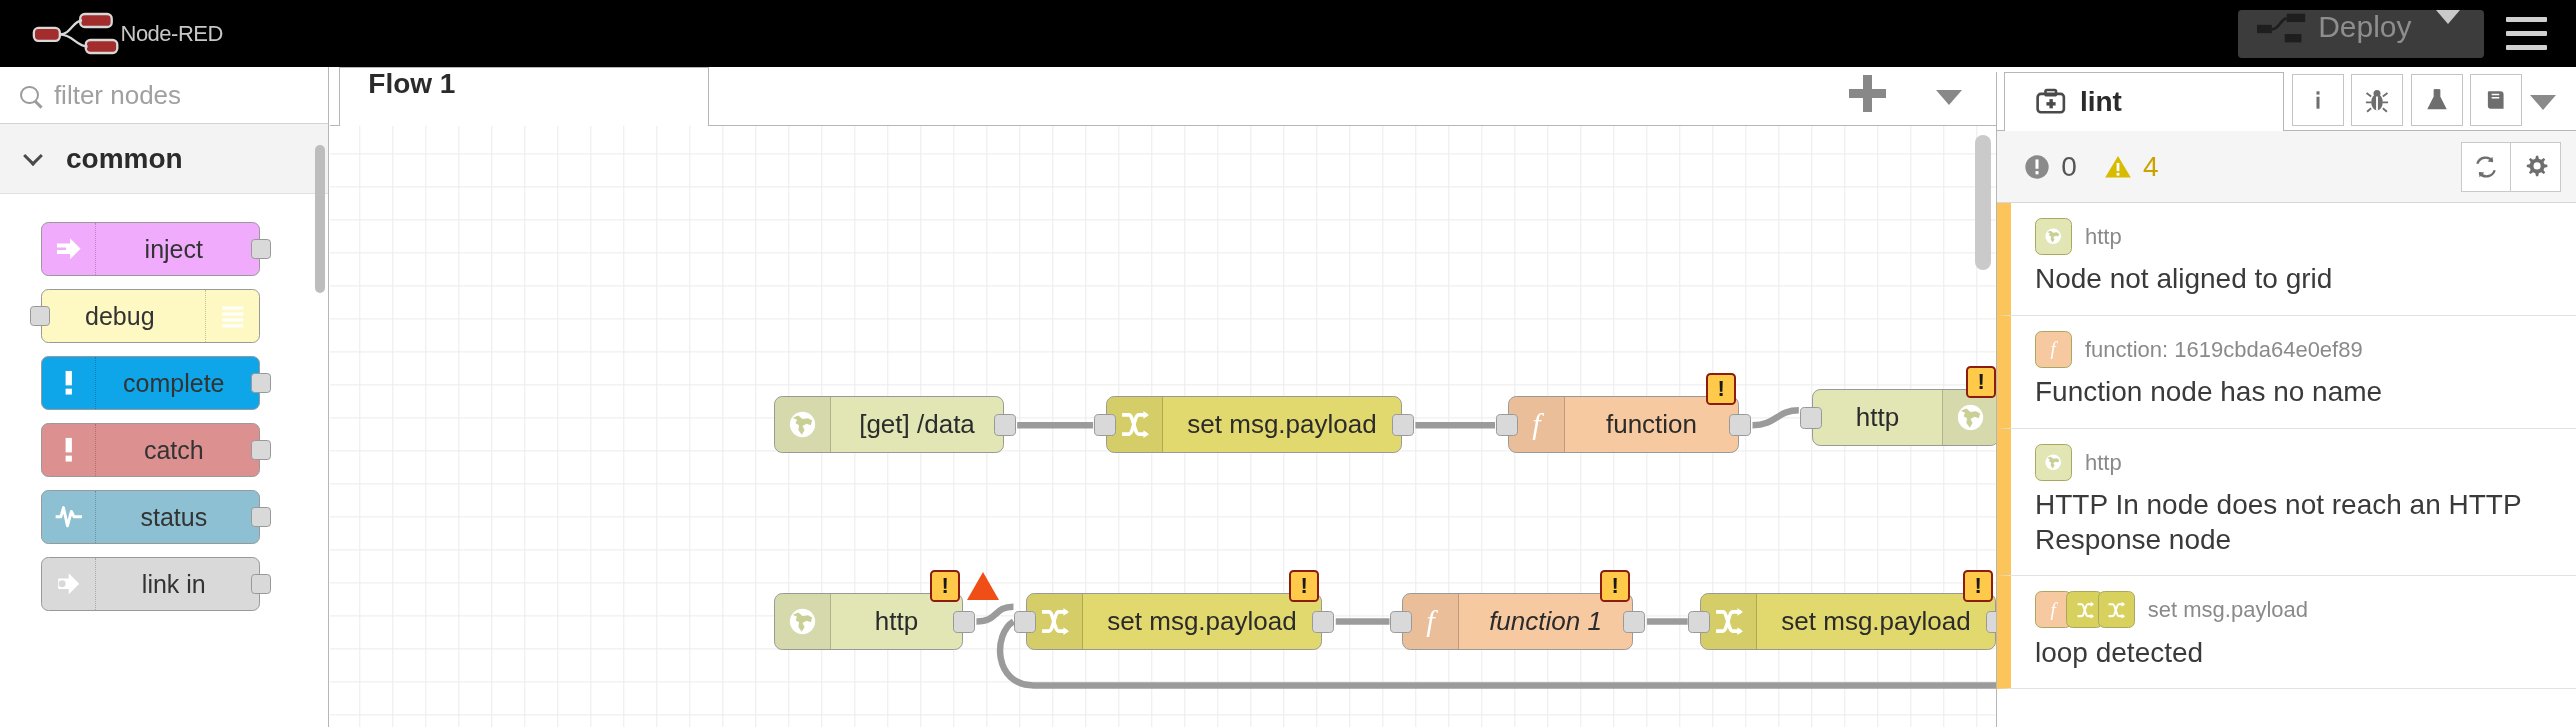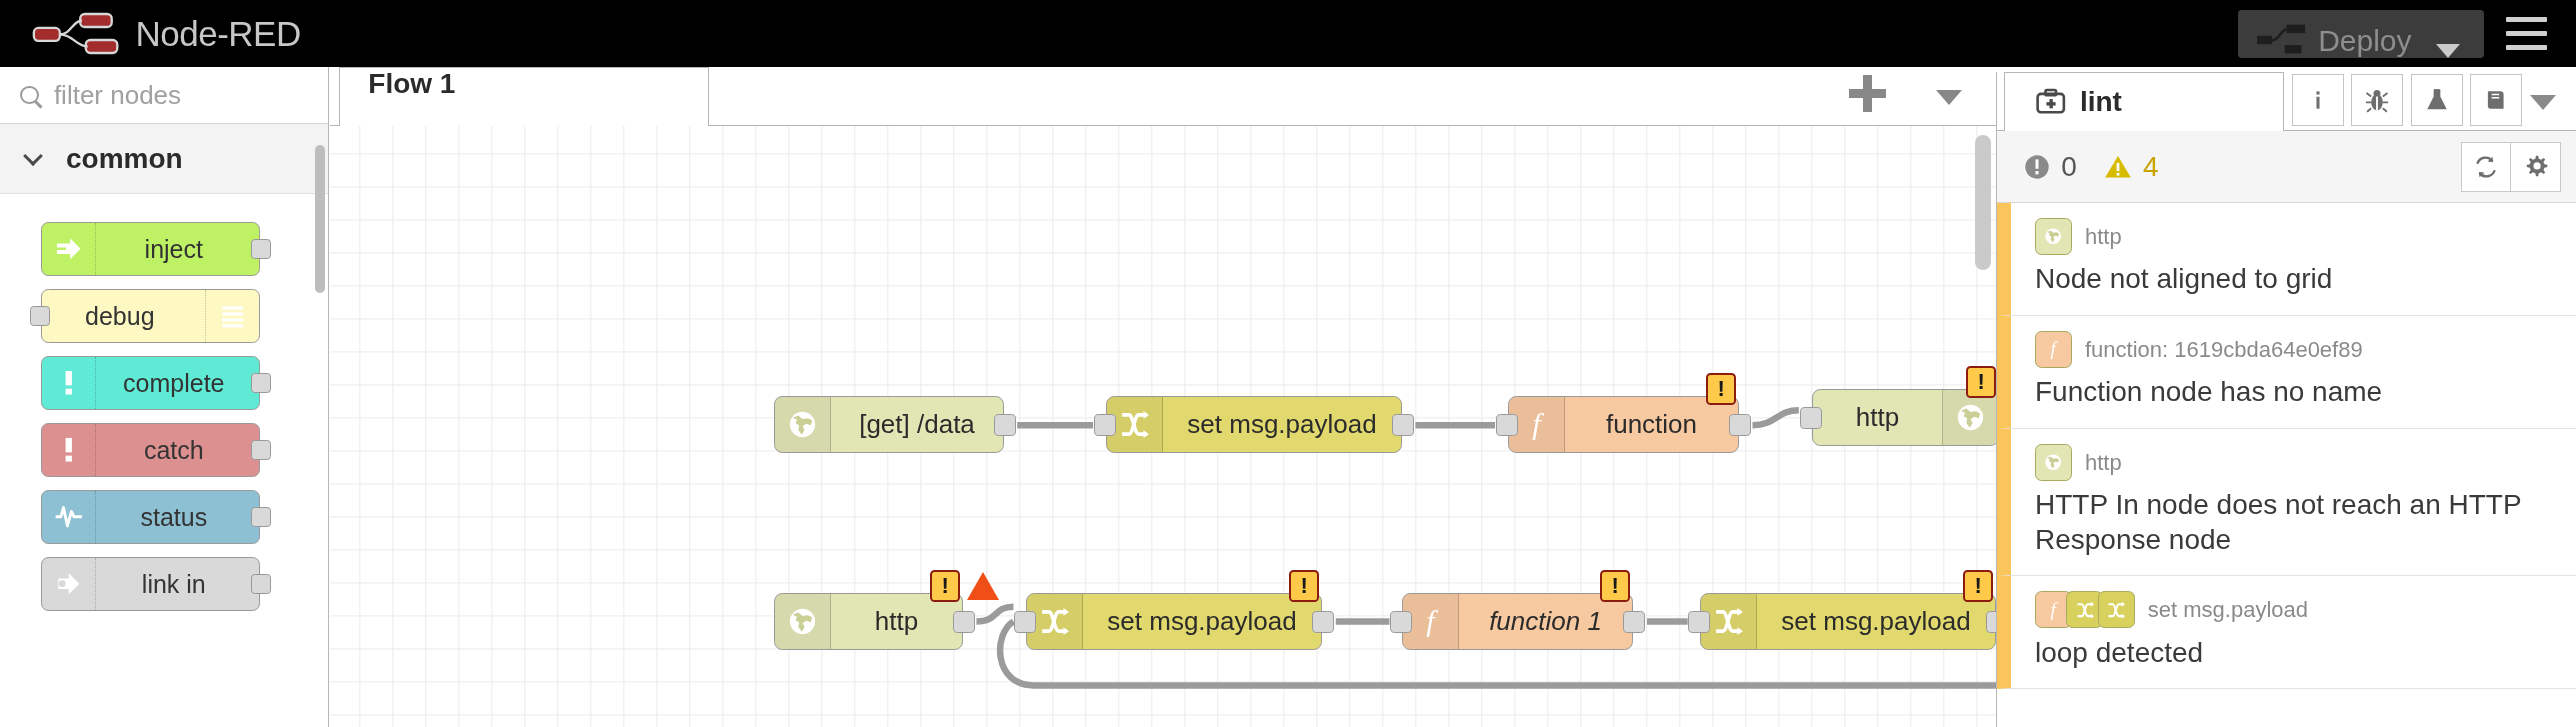--- a/index.html
+++ b/index.html
@@ -10,28 +10,28 @@
   }
 
   
   #header {
     position: absolute; left: 0; top: 0; width: 2576px; height: 67px;
     background: #000; display: flex; align-items: center;
   }
   #brand { display: flex; align-items: center; margin-left: 31.5px; }
   #brand-logo { width: 89px; height: 43px; }
   #brand-text {
-    color: #C7C7C7; font-size: 35px; font-weight: 400;
-    margin-left: 15px; letter-spacing: -0.5px;
+    color: #C7C7C7; font-size: 22px; font-weight: 400;
+    letter-spacing: -0.5px;
   }
   #header-right {
     margin-left: auto; display: flex; align-items: center; height: 100%;
   }
   #deploy-btn {
-    display: flex; align-items: flex-end; height: 48px;
+    display: flex; align-items: flex-start; height: 48px;
     background: #3C3C3C; border-radius: 3.7px; margin-right: 7.4px;
     padding: 0 3.7px 0 16.7px;
   }
   #deploy-icon { width: 54px; height: 37px; }
   #deploy-label {
     color: #8E8E8E; font-size: 30px; margin: 0 24px 0 9.3px;
   }
   #deploy-caret {
     width: 0; height: 0; border-left: 12px solid transparent;
     border-right: 12px solid transparent; border-top: 14px solid #C9C9C9;
@@ -282,42 +282,42 @@
     <div class="mag"></div>
     <div id="palette-search-text">filter nodes</div>
   </div>
 
   <div id="palette-category">
     <div class="chev-down"></div>
     <div id="palette-category-label">common</div>
   </div>
 
   <div id="palette-list">
-      <div class="pnode" style="background: #bef264;">
+      <div class="pnode" style="background: #f0abfc;">
         <div class="pnode-icon">
           <svg width="31.5" height="31.5" viewBox="0 0 24 24">
             <path d="M3 8 L13 8 L13 4 L21 12 L13 20 L13 16 L3 16 L3 13 L10 13 L10 11 L3 11 Z" fill="#FFF"></path>
           </svg>
         </div>
         <div class="pnode-label">inject</div>
         <div class="port-right"></div>
       </div>
       <div class="pnode" style="background: #fef9c3;">
         <div class="pnode-label">debug</div>
         <div class="pnode-icon right" style="border-radius: 0px 6.5px 6.5px 0px; border-right: none; border-left: 0.9px dotted rgba(0, 0, 0, 0.22);">
           <svg width="31.5" height="31.5" viewBox="0 0 24 24">
             <rect x="4" y="5" width="16" height="2.4" fill="#FFF"></rect>
             <rect x="4" y="9.5" width="16" height="2.4" fill="#FFF"></rect>
             <rect x="4" y="14" width="16" height="2.4" fill="#FFF"></rect>
             <rect x="4" y="18.5" width="16" height="2.4" fill="#FFF"></rect>
           </svg>
         </div>
         <div class="port-left"></div>
       </div>
-      <div class="pnode" style="background: #5eead4;">
+      <div class="pnode" style="background: #0ea5e9;">
         <div class="pnode-icon">
           <svg width="31.5" height="31.5" viewBox="0 0 24 24">
             <rect x="9.6" y="3" width="4.8" height="11" fill="#FFF"></rect>
             <rect x="9.6" y="16.5" width="4.8" height="4.5" fill="#FFF"></rect>
           </svg>
         </div>
         <div class="pnode-label">complete</div>
         <div class="port-right"></div>
       </div>
       <div class="pnode" style="background: rgb(221, 144, 144);">

